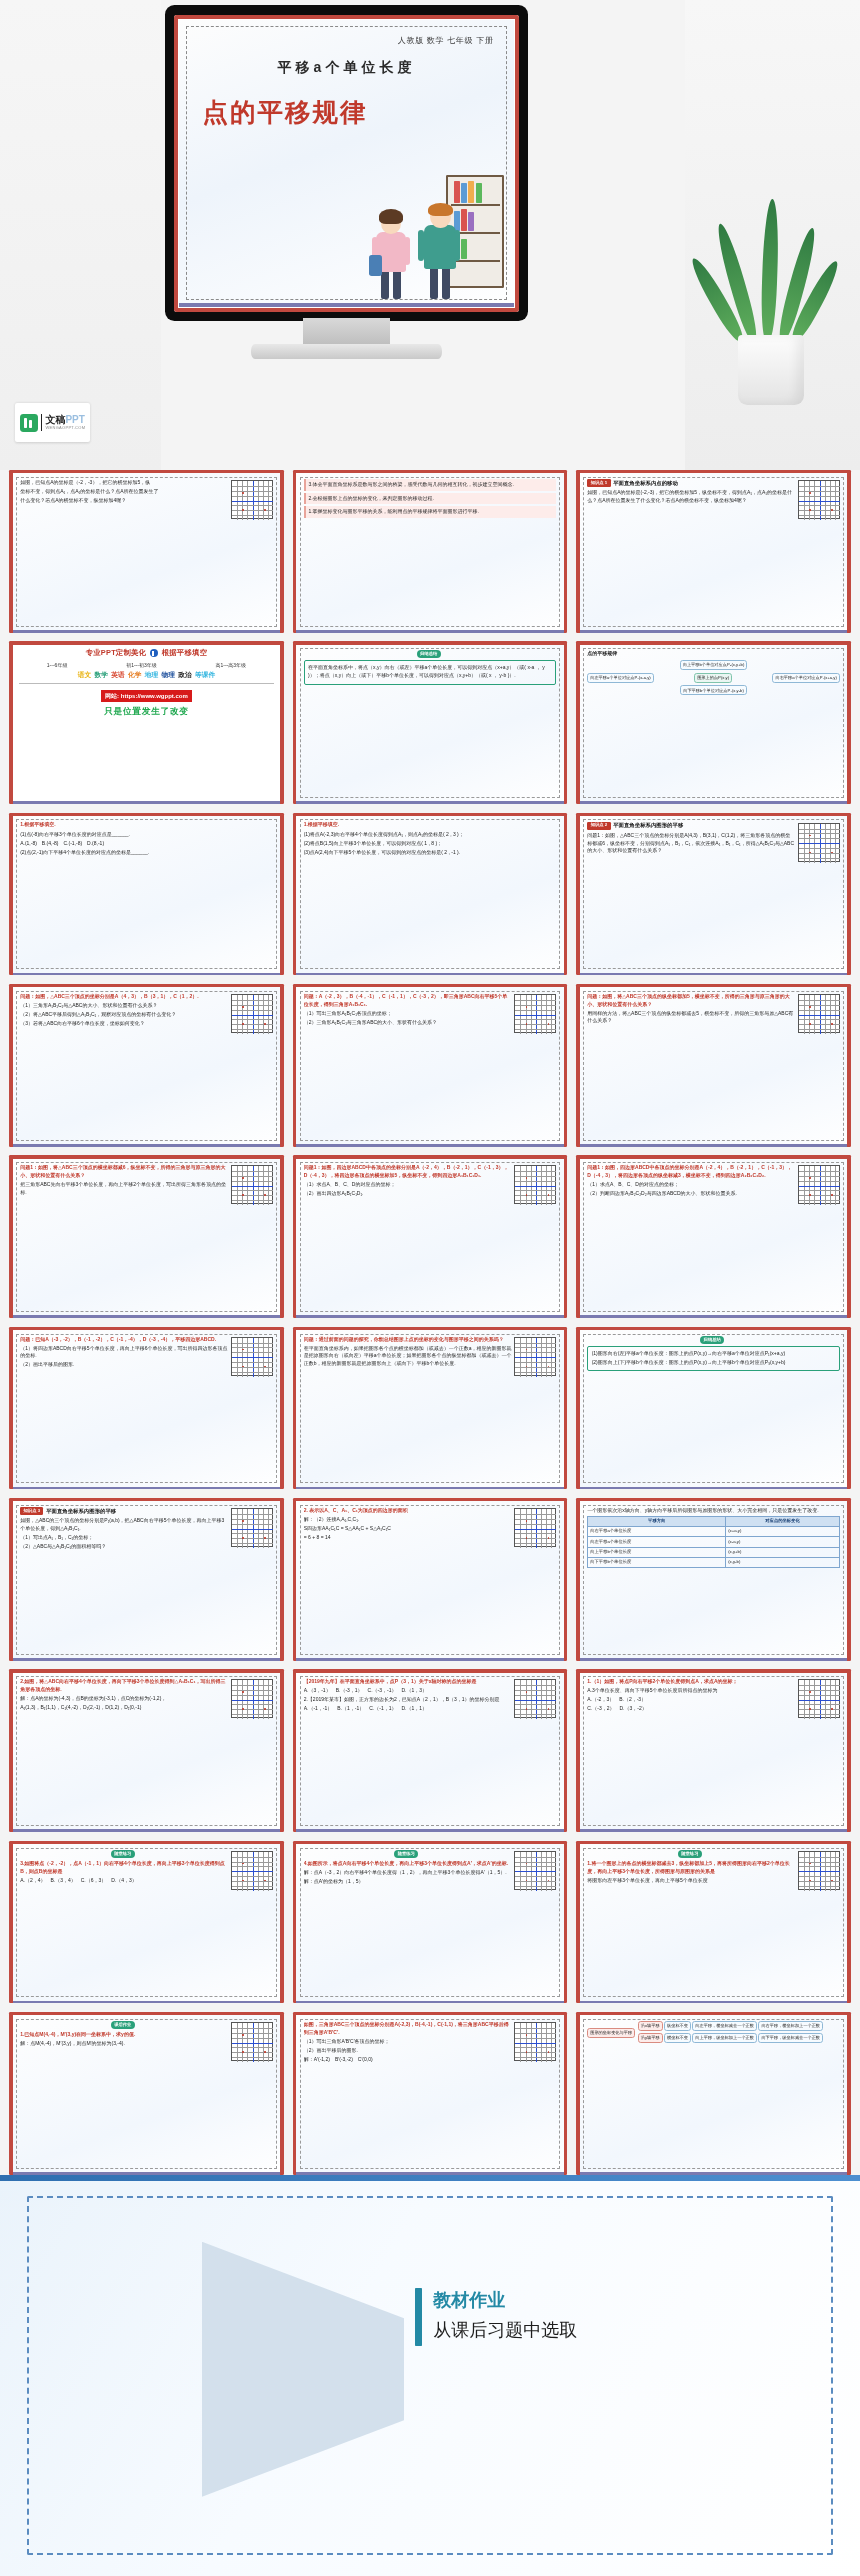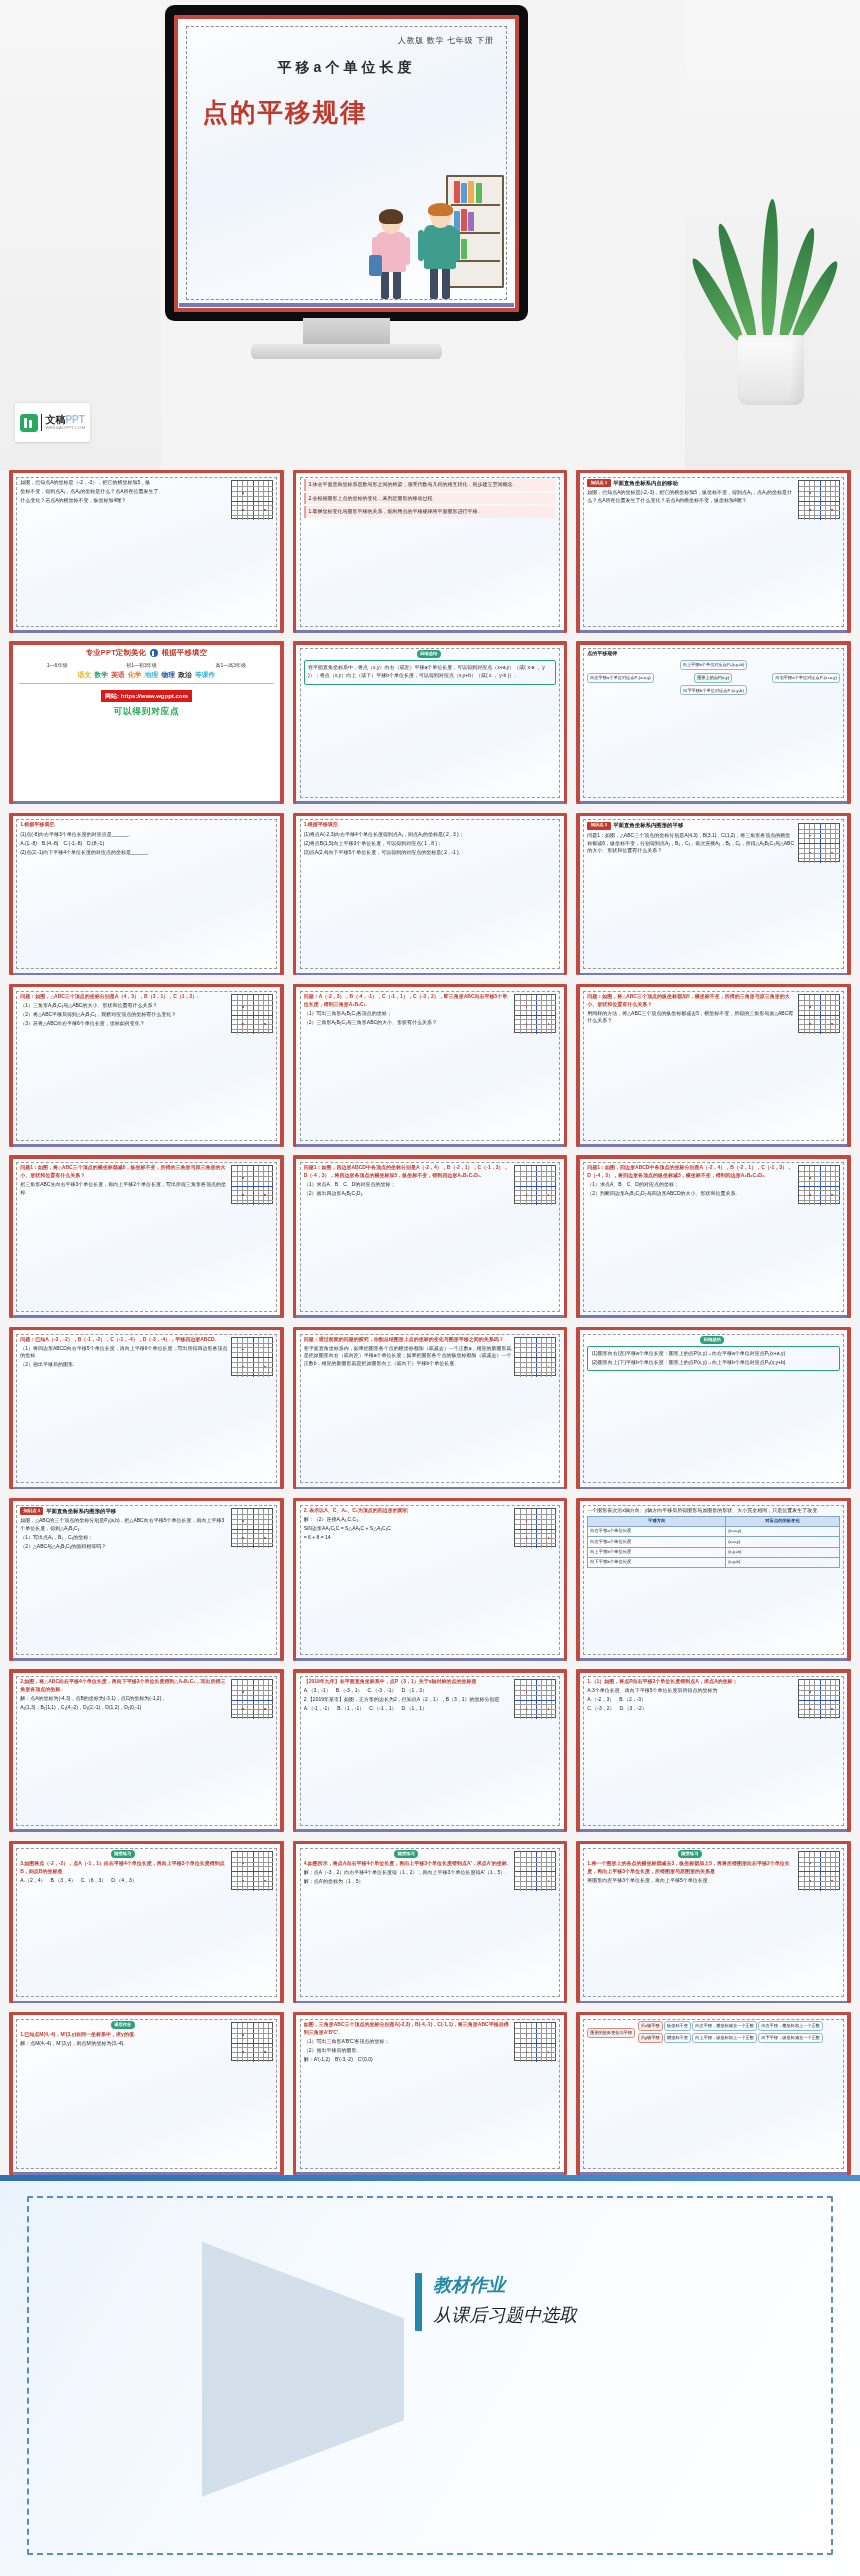--- a/index.html
+++ b/index.html
@@ -131,21 +131,21 @@
   .hw-topbar { position:absolute; top:0; left:0; right:0; height:6.7px;
      background:linear-gradient(90deg,#2f6fb0,#4d8fd0); }
   .hw-dash { position:absolute; left:27px; top:21.5px; right:27px; bottom:23px;
      border:2px dashed #5b8cc0; border-radius:2px; }
   .hw-tri { position:absolute; left:202px; top:67px; width:202px; height:255px;
      background:#d3e0ec; clip-path: polygon(0% 0%, 100% 30%, 100% 70%, 0% 100%); }
   .hw-oval { position:absolute; left:86px; top:94px; width:161px; height:202px;
      background:#3f7cb4; border-radius:50%; display:flex; flex-direction:column;
      align-items:center; justify-content:center; }
   .hw-oval span { color:#fff; font-size:25px; font-weight:700; letter-spacing:4px; line-height:1.45; }
-  .hw-list { position:absolute; left:415px; top:98px;font-style:italic; }
+  .hw-list { position:absolute; left:415px; top:113px; }
   .hw-item { display:flex; gap:10.8px; margin-bottom:35px; }
   .hw-bar { width:7.4px; height:58px; border-radius:0.7px; flex:0 0 auto; }
   .hw-h { font-size:18px; font-weight:700; margin-bottom:6.7px; }
   .hw-d { font-size:18px; color:#1e1e1e; }
 </style>
 </head>
 <body>
 
 <div class="hero">
   <div class="hero-bg-left"></div>
@@ -321,21 +321,21 @@
             <span style="color:#2aa07a">数学</span>
             <span style="color:#d7452e">英语</span>
             <span style="color:#e57a1c">化学</span>
             <span style="color:#35b6e0">地理</span>
             <span style="color:#1d4f9c">物理</span>
             <span style="color:#1a1a1a">政治</span>
             <span style="color:#35b6e0">等课件</span>
           </div>
           <div class="ad-hr"></div>
           <div class="ad-url"><span>网站: https://www.wgppt.com</span></div>
-          <div class="ad-cta">可以得到对应点</div>
+          <div class="ad-cta">只是位置发生了改变</div>
         </div>
         <div class="thumb-bot"></div>
       </div>
     </div>
     <div class="thumb">
       <div class="thumb-in">
         <div class="thumb-dash"></div>
         <div class="tcontent">
           <div style="text-align:center;margin-bottom:2px"><span class="gt">归纳总结</span></div>
           <div class="box-grn">

